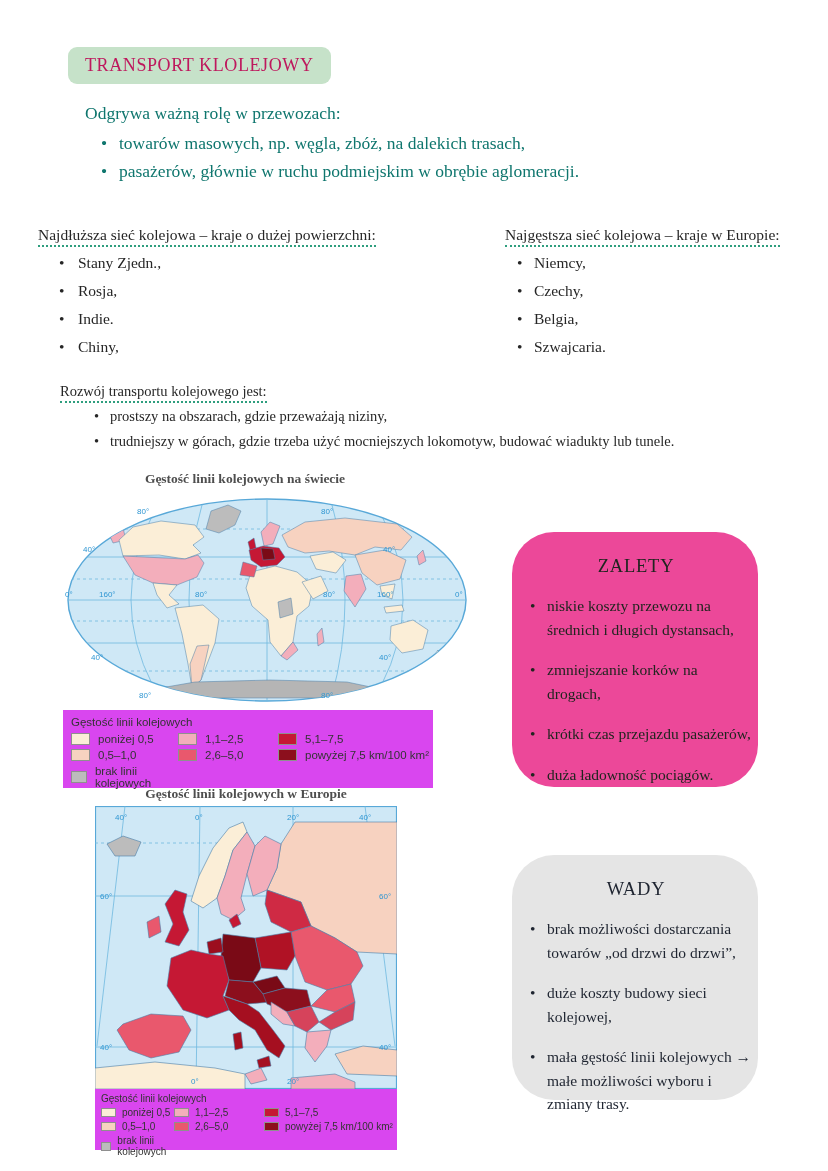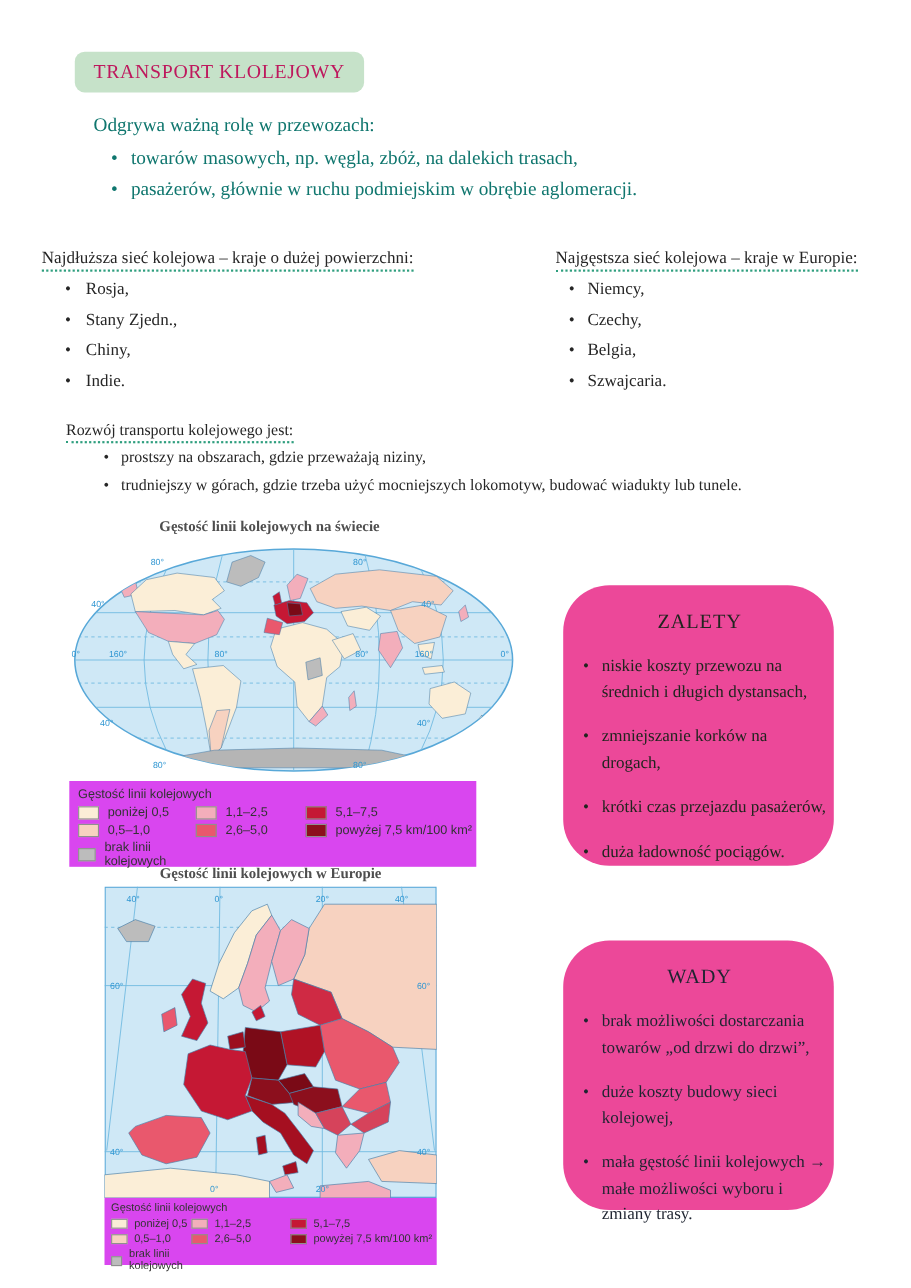--- a/index.html
+++ b/index.html
@@ -65,21 +65,21 @@
   .elegend .c1{width:73px}.elegend .c2{width:90px}
   .sw{display:inline-block;border:1px solid #8f8f8f;box-sizing:border-box;}
   .wlegend .sw{width:19px;height:12px;margin-right:8px;}
   .elegend .sw{width:15px;height:9px;margin-right:6px;}
   
   .bigbox{
     position:absolute;left:512px;width:246px;border-radius:42px;
     color:#20251f;font-size:15.5px;box-sizing:border-box;padding:4px 6px 0 8px;
   }
   #zalety{top:532px;height:255px;background:#ec4899;}
-  #wady{top:855px;height:245px;background:#ec4899;color:#1e2430;}
+  #wady{top:855px;height:245px;background:#e5e5e5;color:#1e2430;}
   .bigbox h2{
     text-align:center;font-size:18.5px;font-weight:normal;
     letter-spacing:.8px;margin:20px 0 8px 0;
   }
   .bigbox li{padding-left:27px;margin-top:17px;line-height:1.52;}
   .bigbox li::before{left:10px;}
   
   .deg{font-family:"Liberation Sans","DejaVu Sans",sans-serif;fill:#2f96d2;}
 </style>
 </head>
@@ -91,24 +91,24 @@
   <div class="intro-lead">Odgrywa ważną rolę w przewozach:</div>
   <ul class="blist">
     <li>towarów masowych, np. węgla, zbóż, na dalekich trasach,</li>
     <li>pasażerów, głównie w ruchu podmiejskim w obrębie aglomeracji.</li>
   </ul>
 </div>
 
 <div class="col col-left">
   <div class="col-heading"><span>Najdłuższa sieć kolejowa – kraje o dużej powierzchni:</span></div>
   <ul class="blist">
+    <li>Stany Zjedn.,</li>
     <li>Rosja,</li>
-    <li>Stany Zjedn.,</li>
+    <li>Indie.</li>
     <li>Chiny,</li>
-    <li>Indie.</li>
   </ul>
 </div>
 
 <div class="col col-right">
   <div class="col-heading"><span>Najgęstsza sieć kolejowa – kraje w Europie:</span></div>
   <ul class="blist">
     <li>Niemcy,</li>
     <li>Czechy,</li>
     <li>Belgia,</li>
     <li>Szwajcaria.</li>

